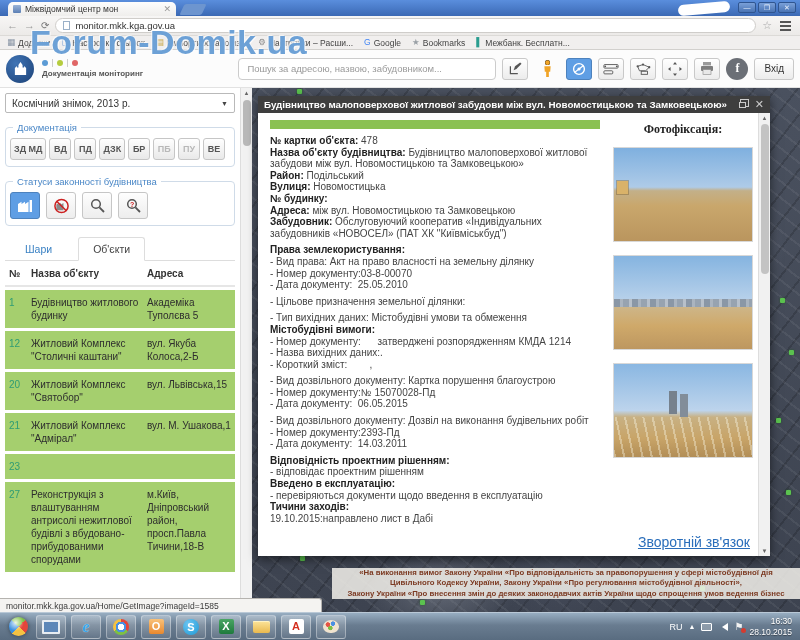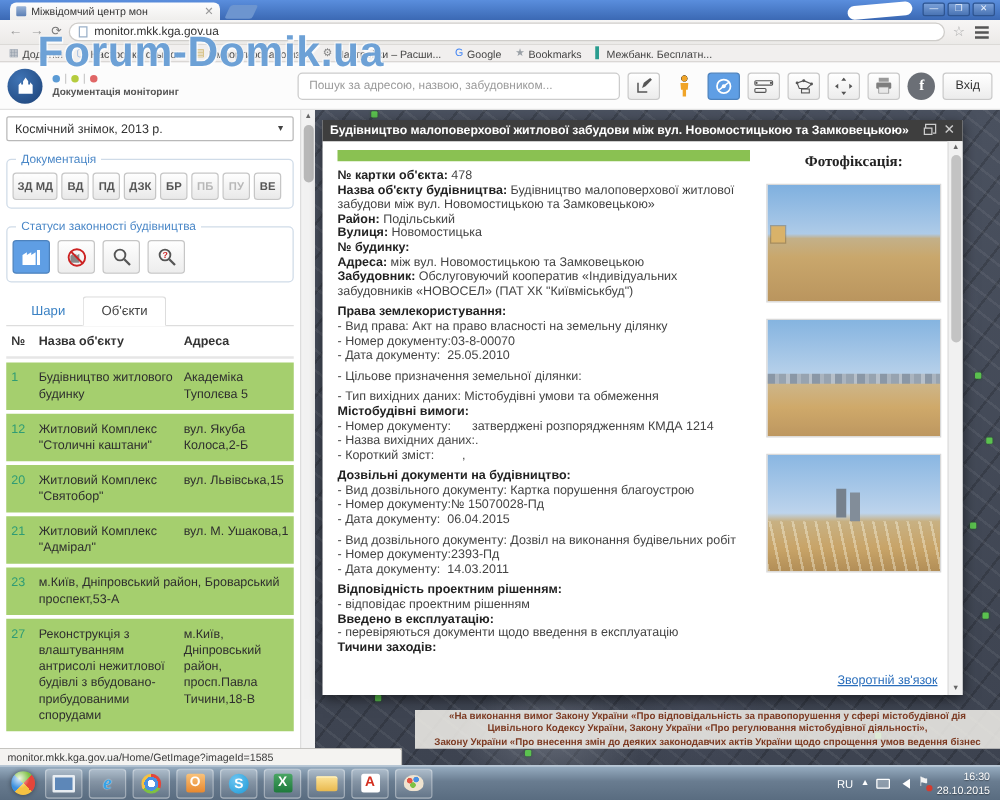--- a/index.html
+++ b/index.html
@@ -70,21 +70,21 @@
   .select{height:20px;border:1px solid #b9b9b9;border-radius:2px;display:flex;align-items:center;justify-content:space-between;padding:0 6px;font-size:10px;color:#333;background:#fff}
   .select .caret{font-size:7px;color:#444}
   fieldset{border:1px solid #cfdbe8;border-radius:4px;margin-top:9px;padding:5px 4px 6px}
   legend{font-size:9.5px;color:#4a87c7;padding:0 4px;margin-left:3px}
   .docrow{display:flex;gap:3px}
   .docbtn{height:22px;min-width:22px;padding:0 3px;font:bold 9px "Liberation Sans","DejaVu Sans",sans-serif;color:#555;background:linear-gradient(#fefefe,#e9e9e9);border:1px solid #c6c6c6;border-radius:3px}
   .docbtn.dis{color:#b8b8b8}
   .statrow{display:flex;gap:6px}
   .stbtn{width:30px;height:27px;border:1px solid #c6c6c6;border-radius:3px;background:linear-gradient(#fefefe,#ededed);display:flex;align-items:center;justify-content:center}
   .stbtn.active{background:#5f9ee4;border-color:#4d82bd}
-  .tabs{display:flex;align-items:flex-end;gap:2px;margin-top:11px;border-bottom:1px solid #ddd;padding-left:8px}
+  .tabs{display:flex;align-items:flex-end;gap:14px;margin-top:11px;border-bottom:1px solid #ddd;padding-left:8px}
   .tablink{font-size:10.5px;color:#3b82c4;padding:5px 12px}
   .tabactive{font-size:10.5px;color:#444;background:#fff;border:1px solid #ddd;border-bottom:1px solid #fff;border-radius:3px 3px 0 0;padding:5px 14px;margin-bottom:-1px}
   .thead{display:flex;font-size:10px;font-weight:bold;color:#333;padding:7px 0 6px;border-bottom:2px solid #e6e6e6}
   .c-num{width:26px;padding-left:4px;flex:0 0 auto}
   .c-name{width:116px;padding-right:8px;flex:0 0 auto}
   .c-addr{flex:1;padding-right:2px}
   .trow{display:flex;font-size:10px;line-height:1.3;background:#a5cf6e;margin-top:3px;padding:6px 0;color:#2e2e2e}
   .trow .c-num{color:#2f9c74}
 
   
@@ -102,21 +102,21 @@
   .pcol-r{flex:1;display:flex;flex-direction:column;min-width:0}
   .phhead{font-family:"Liberation Serif","DejaVu Serif",serif;font-weight:bold;font-size:12px;color:#222;text-align:center;margin:2px 0 10px}
   .photo{width:140px;height:95px;margin:0 auto 13px;position:relative;overflow:hidden;border:1px solid #d8d8d8;flex:0 0 auto}
   .ph1{background:linear-gradient(180deg,#7fb0df 0%,#aecbe8 42%,#c3b089 46%,#c9a76c 62%,#ba955e 100%)}
   .ph1::before{content:"";position:absolute;left:3px;top:36%;width:11px;height:13px;background:#d9b269;box-shadow:0 0 0 1px rgba(120,90,40,.4)}
   .ph2{background:linear-gradient(180deg,#85b4e0 0%,#b6d0ea 46%,#cdb68a 54%,#cfa96a 75%,#bd9760 100%)}
   .ph2::before{content:"";position:absolute;left:0;right:0;top:46%;height:9%;background:repeating-linear-gradient(90deg,#8a97a6 0 6px,#aab4bf 6px 9px,#97a3b0 9px 15px,#b7c0ca 15px 18px)}
   .ph3{background:linear-gradient(180deg,#8ab7e2 0%,#bdd4ec 50%,#c8b183 57%,#c8a468 80%,#b28e57 100%)}
   .ph3::before{content:"";position:absolute;left:40%;top:29%;width:8px;height:25%;background:#76818d;box-shadow:11px 3px 0 0 #828d99}
   .ph3::after{content:"";position:absolute;left:0;right:0;top:57%;bottom:0;background:repeating-linear-gradient(78deg,rgba(255,255,240,.35) 0 2px,transparent 2px 9px)}
-  .feedback{margin-top:auto;align-self:flex-end;font-size:10px;color:#2a6ebb;text-decoration:underline;padding-right:4px}
+  .feedback{margin-top:auto;align-self:flex-end;font-size:14px;color:#2a6ebb;text-decoration:underline;padding-right:4px}
   .pscroll{position:absolute;right:0;top:17px;bottom:0;width:12px;background:#f1f1f1;border-left:1px solid #ddd;font-size:6px;color:#666;text-align:center}
   .pscroll .ar{position:absolute;left:0;width:100%;height:10px;line-height:10px}
   .pscroll .thumb{position:absolute;left:2px;top:11px;width:8px;height:150px;background:#c3c3c3;border-radius:4px}
 
   
   .oband{position:absolute;left:332px;right:0;top:480px;height:31px;background:rgba(243,241,235,.85);display:flex;flex-direction:column;justify-content:center;text-align:center;font-size:7.8px;font-weight:bold;color:#7c3a22;line-height:1.3}
   .statusbar{position:absolute;left:0;bottom:0;width:322px;height:14px;background:#f4f3f1;border:1px solid #b5b3af;border-left:none;border-bottom:none;border-radius:0 3px 0 0;font-size:8.5px;color:#3b3b3b;display:flex;align-items:center;padding:0 6px}
 
   
   .wmark{position:absolute;left:30px;top:23px;z-index:60;font-size:34px;font-weight:bold;letter-spacing:.5px;color:rgba(77,140,205,.82);text-shadow:0 0 2px rgba(255,255,255,.95),1px 1px 0 rgba(255,255,255,.75),-1px -1px 0 rgba(255,255,255,.6);pointer-events:none}
@@ -365,21 +365,20 @@
           <span class="c-name">Житловий Комплекс "Святобор"</span>
           <span class="c-addr">вул. Львівська,15</span>
         </div>
         <div class="trow">
           <span class="c-num">21</span>
           <span class="c-name">Житловий Комплекс "Адмірал"</span>
           <span class="c-addr">вул. М. Ушакова,1</span>
         </div>
         <div class="trow">
           <span class="c-num">23</span>
-          <span class="c-addr">м.Київ, Дніпровський район, Броварський проспект,53-А</span>
         </div>
         <div class="trow">
           <span class="c-num">27</span>
           <span class="c-name">Реконструкція з влаштуванням антрисолі нежитлової будівлі з вбудовано-прибудованими спорудами</span>
           <span class="c-addr">м.Київ, Дніпровський район, просп.Павла Тичини,18-В</span>
         </div>
       </div>
   </div>
   <div class="sscroll">
     <span class="ar" style="top:0">▲</span>
@@ -411,34 +410,34 @@
             <div class="pline">- Дата документу:  25.05.2010</div>
             <div class="pgap"></div>
             <div class="pline">- Цільове призначення земельної ділянки:</div>
             <div class="pgap"></div>
             <div class="pline">- Тип вихідних даних: Містобудівні умови та обмеження</div>
             <div class="pline"><b>Містобудівні вимоги:</b></div>
             <div class="pline">- Номер документу:      затверджені розпорядженням КМДА 1214</div>
             <div class="pline">- Назва вихідних даних:.</div>
             <div class="pline">- Короткий зміст:        ,</div>
             <div class="pgap"></div>
-            <div class="pline"><b>Дозвільні документи на будівництво:</b></div>
             <div class="pline">- Вид дозвільного документу: Картка порушення благоустрою</div>
             <div class="pline">- Номер документу:№ 15070028-Пд</div>
-            <div class="pline">- Дата документу:  06.04.2015</div>
+            <div class="pline">- Дата документу:  06.05.2015</div>
             <div class="pgap"></div>
             <div class="pline">- Вид дозвільного документу: Дозвіл на виконання будівельних робіт</div>
             <div class="pline">- Номер документу:2393-Пд</div>
             <div class="pline">- Дата документу:  14.03.2011</div>
             <div class="pgap"></div>
             <div class="pline"><b>Відповідність проектним рішенням:</b></div>
             <div class="pline">- відповідає проектним рішенням</div>
             <div class="pline"><b>Введено в експлуатацію:</b></div>
             <div class="pline">- перевіряються документи щодо введення в експлуатацію</div>
             <div class="pline"><b>Тичини заходів:</b></div>
+            <div class="pline">19.10.2015:направлено лист в Дабі</div>
           </div>
       </div>
       <div class="pcol-r">
         <div class="phhead">Фотофіксація:</div>
         <div id="photos">
             <div class="photo ph1"></div>
             <div class="photo ph2"></div>
             <div class="photo ph3"></div>
           </div>
         <span class="feedback">Зворотній зв'язок</span>

